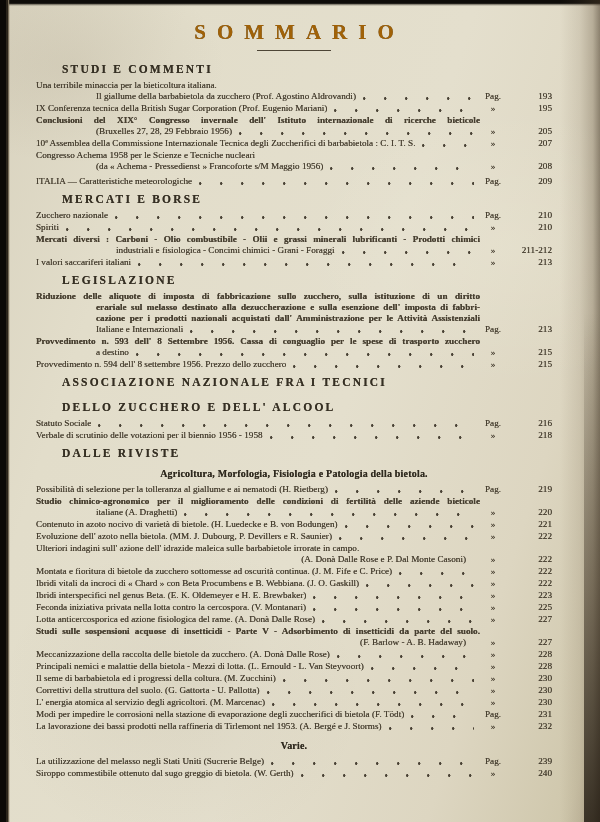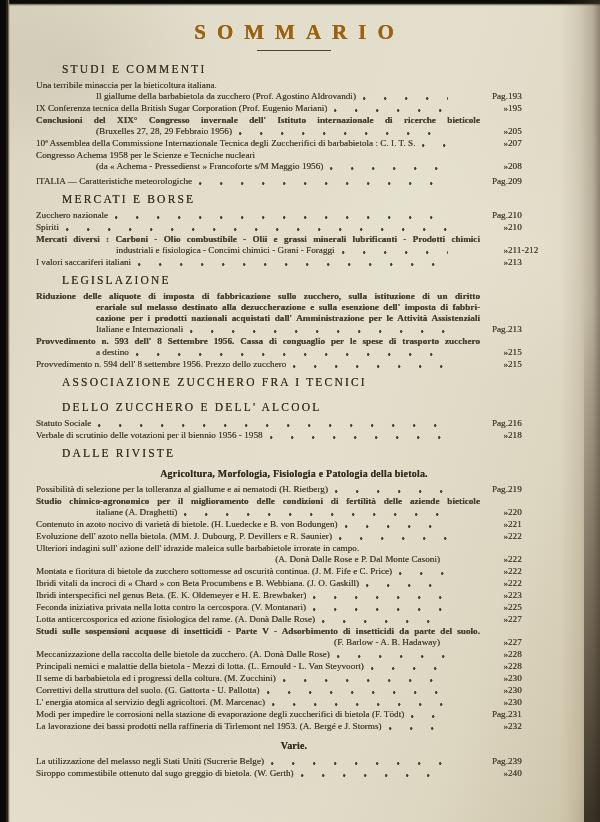--- a/index.html
+++ b/index.html
@@ -48,21 +48,21 @@
   .doc-title{
     display:inline-block;
     font-size:21px;line-height:25px;font-weight:700;
     letter-spacing:11px;padding-left:11px;
     color:#a16207;
   }
   .title-rule{width:74px;border:0;border-top:1.6px solid #4d4536;margin:5px auto 0;}
 
   .section{margin-top:4px;}
   .sec-heading{
-    font-size:11.5px;line-height:13px;font-weight:400;
+    font-size:11.5px;line-height:13px;font-weight:700;
     letter-spacing:2.2px;color:#352f23;
     margin:6px 0 4px 26px;
   }
   .sec-heading-cont{margin-top:12px;}
   .subheading{
     font-size:10px;line-height:12px;font-weight:700;color:#2f2a1f;
     margin:8px 0 4px 0;letter-spacing:.2px;text-align:center;
   }
   .group{margin-top:1px;}
   .entry{margin-bottom:1px;font-size:9.2px;line-height:11px;}
@@ -72,22 +72,22 @@
   .en-text{white-space:nowrap;overflow:hidden;flex:0 1 auto;text-align:right;}
   .en-text.r{flex:1 1 auto;text-align:right;padding-right:12px;}
   .i1{padding-left:60px;}
   .i2{padding-left:80px;}
   .leader{
     flex:1 1 0;min-width:6px;height:9px;align-self:flex-end;
     margin:0 4px 1px 7px;
     background-image:radial-gradient(circle at 1.2px 6.5px, rgba(58,50,38,.9) 1.05px, transparent 1.55px);
     background-size:21px 9px;background-repeat:repeat-x;
   }
-  .pl{flex:0 0 30px;text-align:right;margin-left:26px;}
-  .pn{flex:0 0 44px;}
+  .pl{flex:0 0 30px;text-align:center;}
+  .pn{flex:0 0 44px;text-align:right;}
 </style>
 </head>
 <body>
 
 <div class="page"></div>
 <div class="mottle"></div>
 
 <div class="content">
   <div class="title-wrap">
     <div class="doc-title">SOMMARIO</div>
@@ -219,21 +219,21 @@
             <div class="en-last">
               <span class="en-text">Provvedimento n. 594 dell' 8 settembre 1956. Prezzo dello zucchero</span>
               <span class="leader"></span>
               <span class="pl">»</span>
               <span class="pn">215</span>
             </div>
           </div>
         </div>
       </div>
       <div class="section">
-        <div class="sec-heading">ASSOCIAZIONE ZUCCHERO FRA I TECNICI</div>
+        <div class="sec-heading">ASSOCIAZIONE NAZIONALE FRA I TECNICI</div>
         <div class="sec-heading sec-heading-cont">DELLO ZUCCHERO E DELL' ALCOOL</div>
         <div class="group">
           <div class="entry">
             <div class="en-last">
               <span class="en-text">Statuto Sociale</span>
               <span class="leader"></span>
               <span class="pl">Pag.</span>
               <span class="pn">216</span>
             </div>
           </div>

